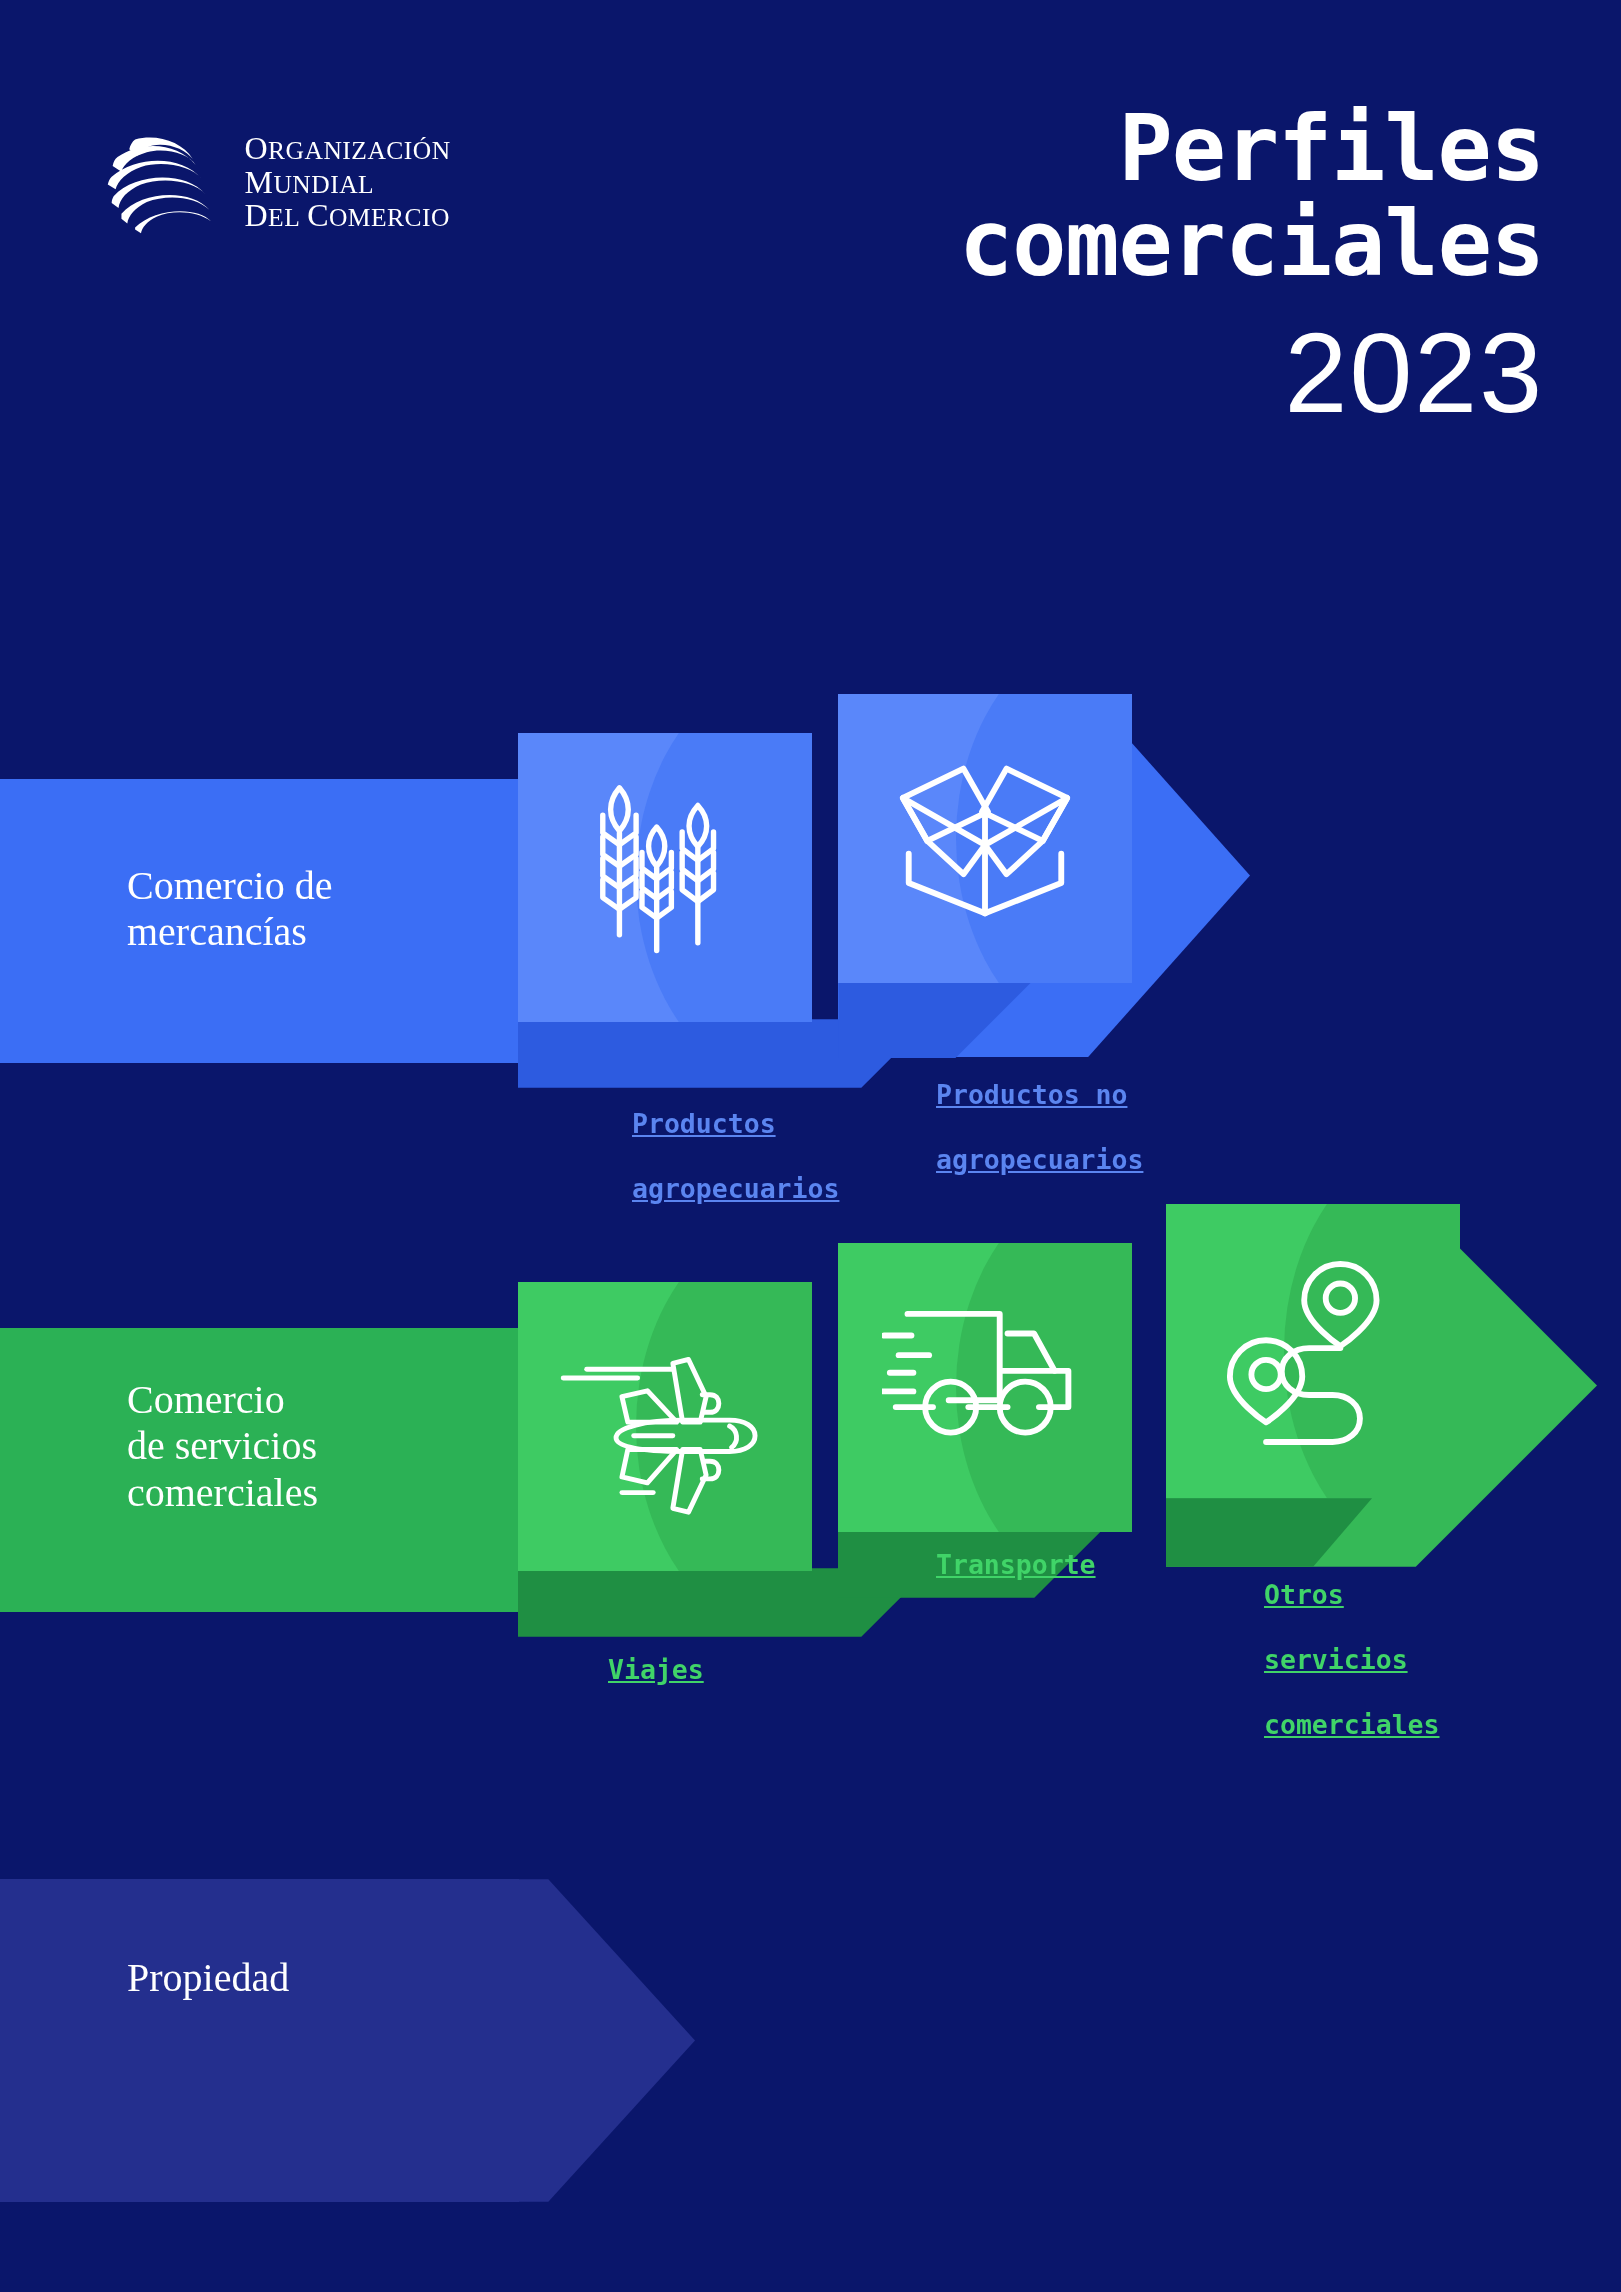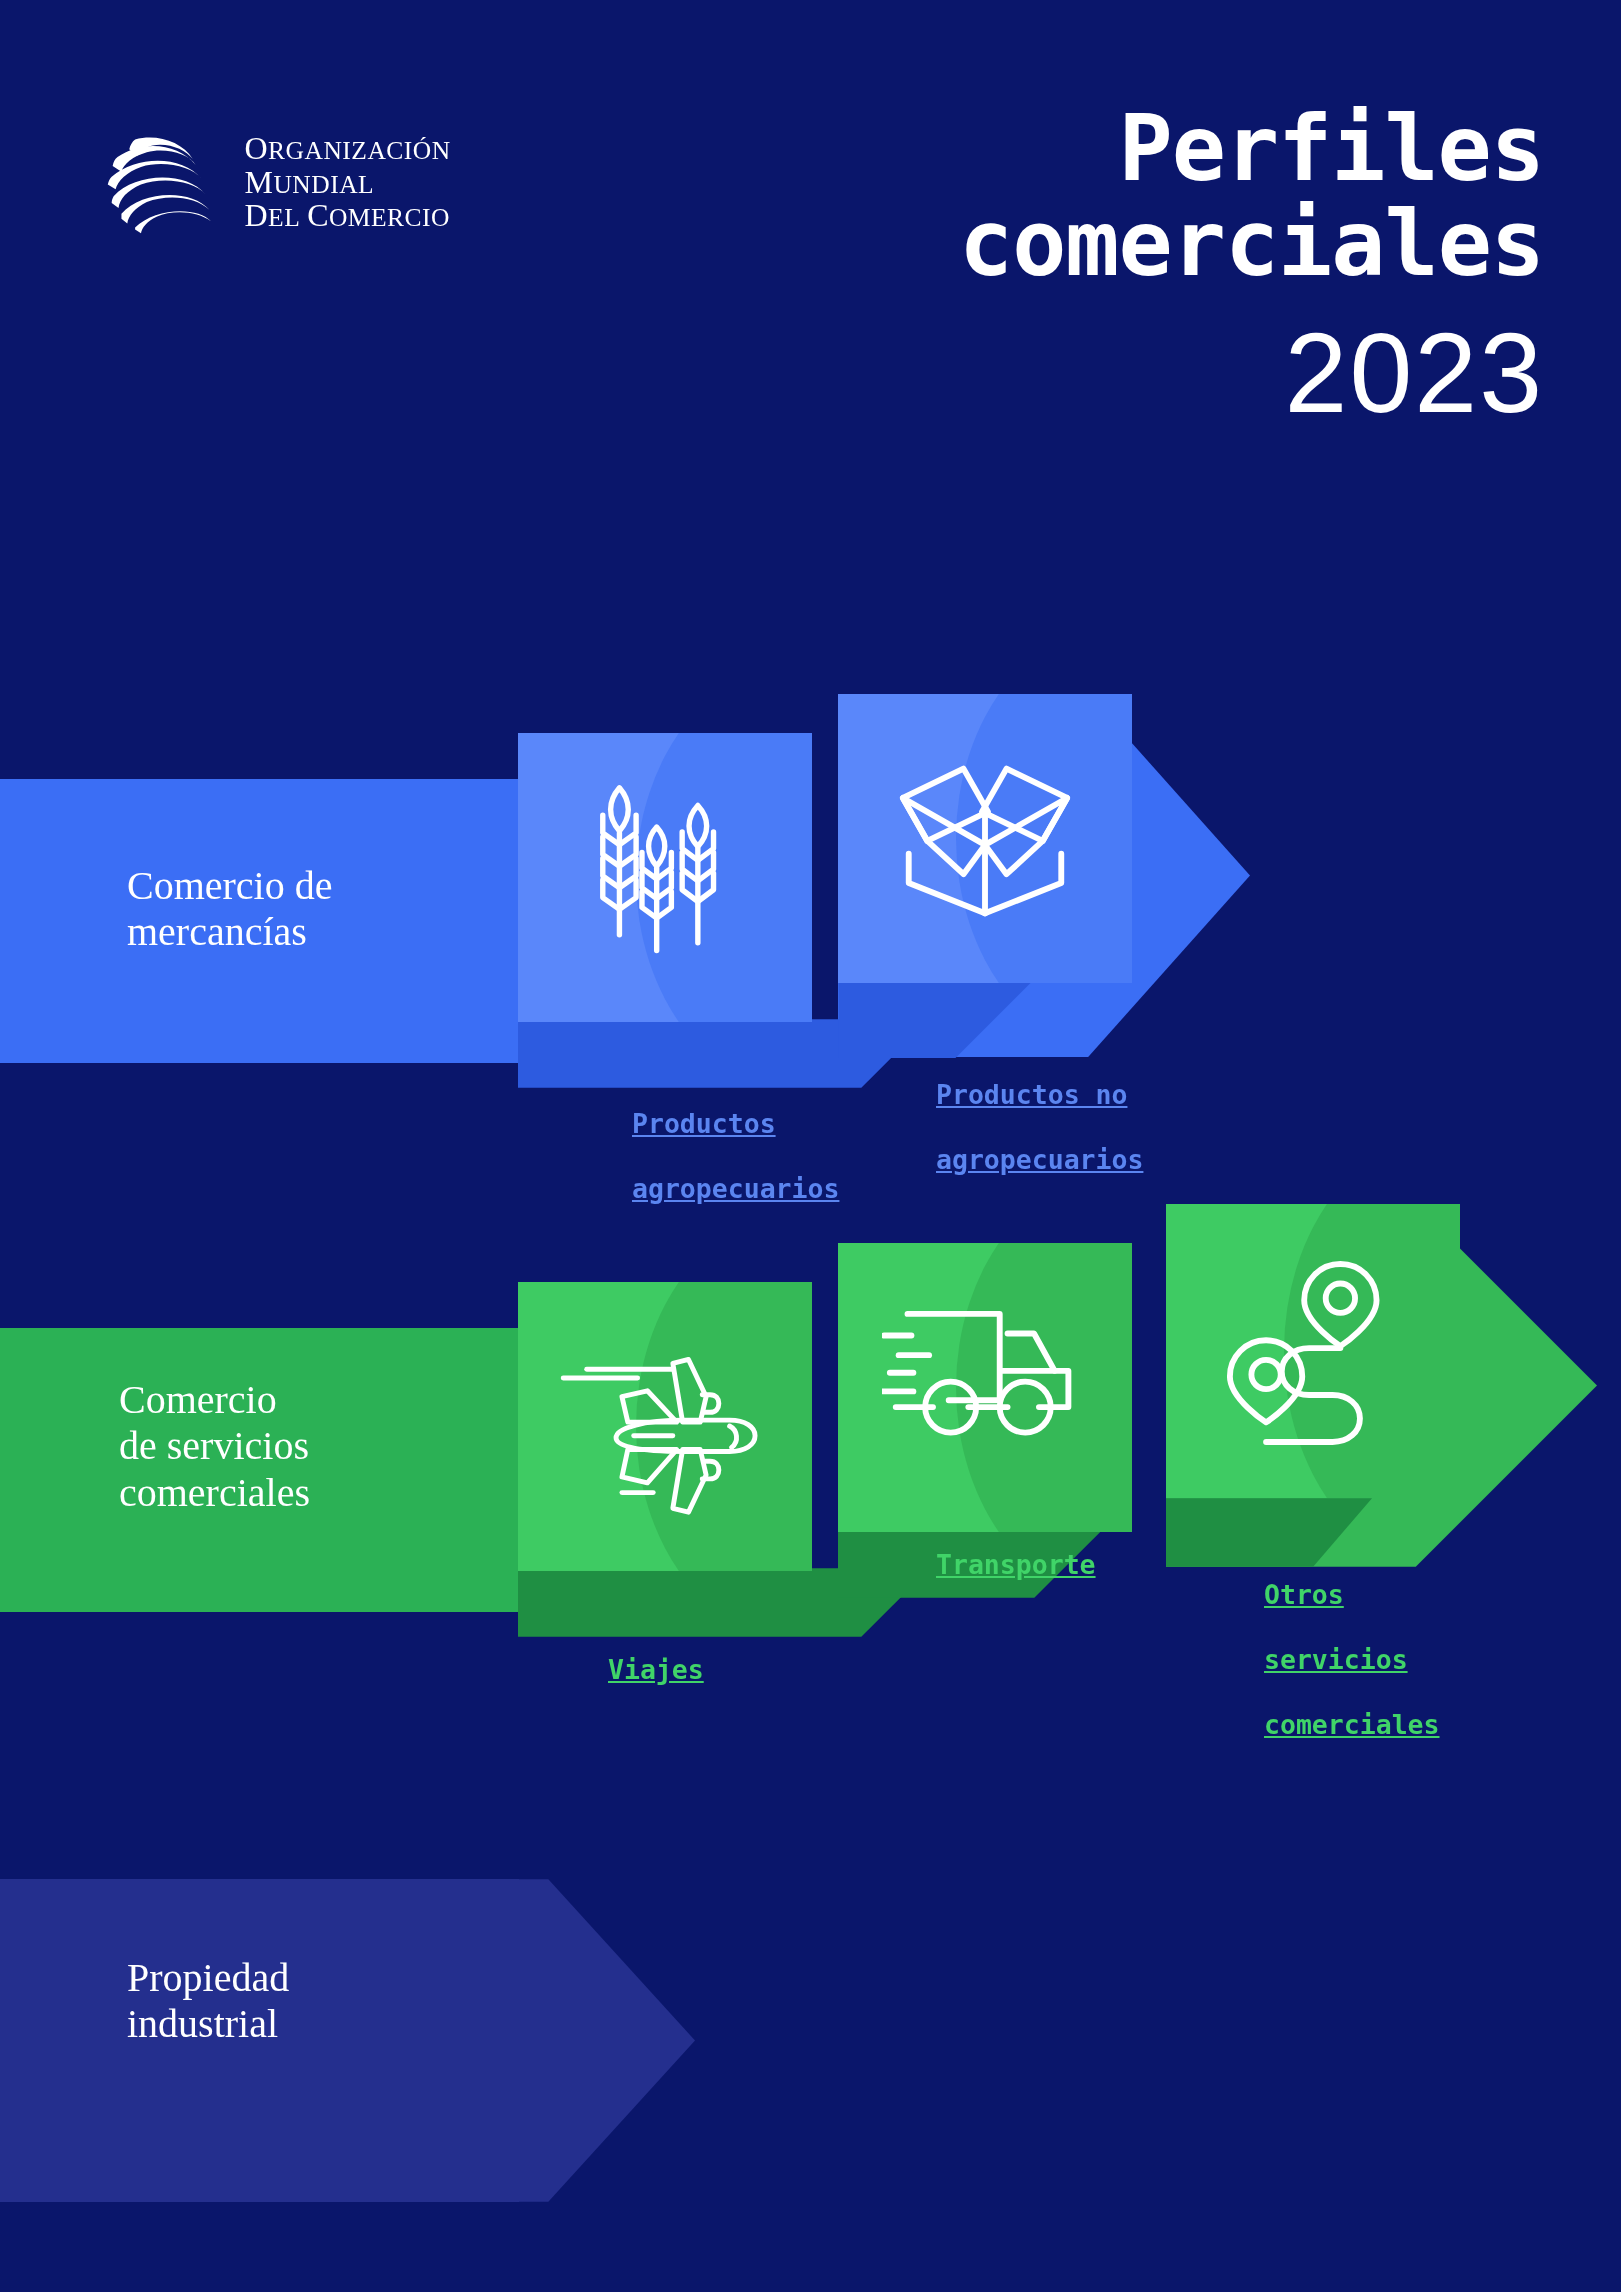--- a/index.html
+++ b/index.html
@@ -183,21 +183,21 @@
     </div>
     <div class="cap-label" style="left:936px;top:1047px;color:#5b85f0;">
       <div>Productos no</div>
       <div>agropecuarios</div>
     </div>
   </div>
 
   <div class="band" id="band-services" style="top:0;left:0;width:1621px;height:1764px;">
 
     <div class="band-bar" id="serv-bar" style="top:1328px;left:0;width:588px;height:284px;"></div>
-    <div class="band-label" style="left:119px;top:1377px;width:431px;">
+    <div class="band-label" style="left:127px;top:1377px;width:431px;">
       <div>Comercio</div>
       <div>de servicios</div>
       <div>comerciales</div>
     </div>
 
     <svg style="position:absolute;left:1166px;top:1204px;" width="431" height="363" viewBox="0 0 440 370" aria-hidden="true">
       <polygon points="0,0 255,0 440,185 255,370 0,370" fill="#35b957"></polygon>
     </svg>
 
     <svg class="shadow-tri" style="left:518px;top:1568px;" width="412" height="69" viewBox="0 0 420 70" aria-hidden="true">
@@ -291,18 +291,17 @@
     </div>
   </div>
 
   <div class="band" id="band-ip" style="top:0;left:0;width:1621px;height:2293px;">
     <div class="band-bar" id="ip-bar" style="top:1879px;left:0;width:519px;height:323px;"></div>
     <svg style="position:absolute;left:519px;top:1879px;" width="176" height="323" viewBox="0 0 180 330" aria-hidden="true">
       <polygon points="0,0 30,0 180,165 30,330 0,330" fill="#242f8e"></polygon>
     </svg>
     <div class="band-label" style="left:127px;top:1955px;width:412px;">
       <div>Propiedad</div>
-      <div>industrial</div>
     </div>
   </div>
 
 </div>
 
 
 </body></html>

